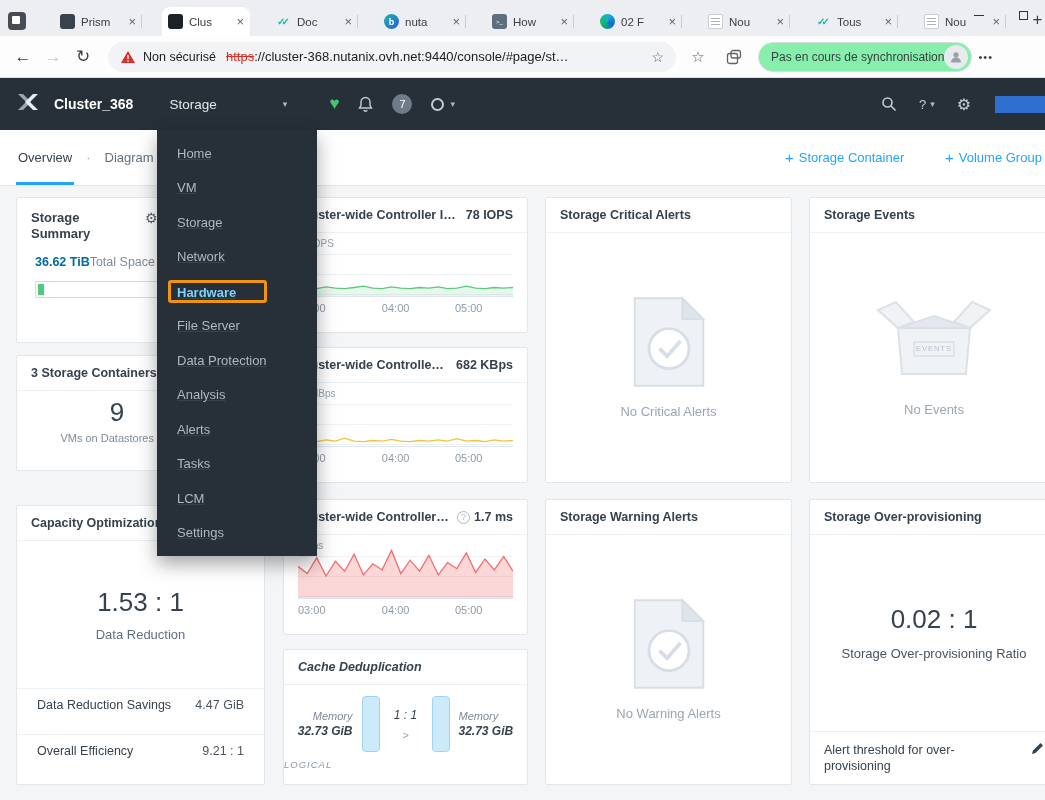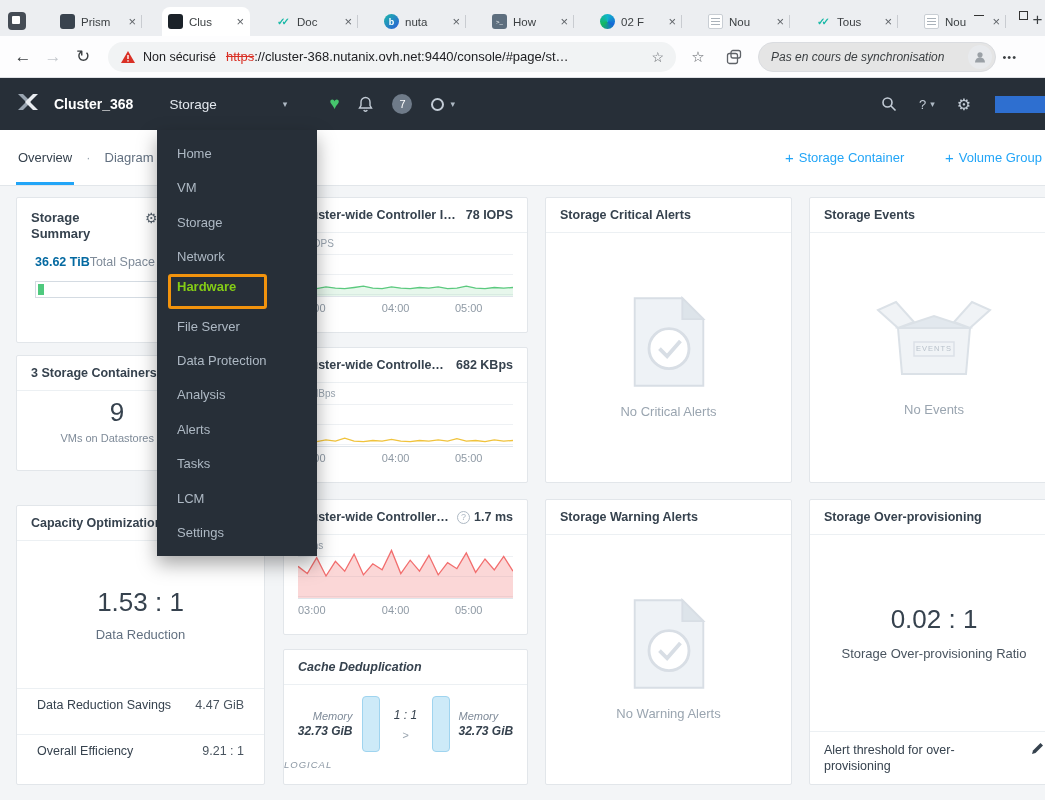--- a/index.html
+++ b/index.html
@@ -35,21 +35,21 @@
   
   .toolbar { position:absolute; top:36px; height:42px; left:0; right:0; background:#fdfdfe; border-bottom:1px solid #dfe1e5; display:flex; align-items:center; padding:0 8px; }
   .navbtn { width:30px; height:28px; display:flex; align-items:center; justify-content:center; font-size:17px; color:#3c4043; flex:none; }
   .navbtn.disabled { color:#c3c7cc; }
   .urlbar { width:568px; height:30px; background:#f1f3f4; border-radius:15px; display:flex; align-items:center; padding:0 12px; margin-left:10px; flex:none; }
   .sec-label { font-size:12.5px; color:#202124; margin:0 10px 0 7px; white-space:nowrap; }
   .url { font-size:13px; color:#202124; white-space:nowrap; overflow:hidden; flex:1; }
   .url .proto { color:#d93025; text-decoration:line-through; }
   .url-star { color:#5f6368; font-size:14px; margin-left:6px; }
   .tb-icon { width:28px; height:28px; display:flex; align-items:center; justify-content:center; color:#5f6368; font-size:15px; flex:none; margin-left:8px; }
-  .profile-pill { height:30px; border:1px solid #dadce0; border-radius:15px; background:#e5e5e5; display:flex; align-items:center; padding:0 3px 0 12px; gap:24px; font-size:12px; color:#3c4043; margin-left:10px; white-space:nowrap; flex:none;font-style:italic; }
+  .profile-pill { height:30px; border:1px solid #dadce0; border-radius:15px; background:#86efac; display:flex; align-items:center; padding:0 3px 0 12px; gap:0; font-size:12px; color:#3c4043; margin-left:10px; white-space:nowrap; flex:none; }
   .avatar { width:24px; height:24px; border-radius:50%; background:#e8eaed; display:flex; align-items:center; justify-content:center; }
   .dots { font-size:11px; letter-spacing:1px; color:#3c4043; margin-left:6px; flex:none; }
 
   
   .appheader { position:absolute; top:78px; height:52px; left:0; right:0; background:#272f38; display:flex; align-items:center; padding:0 16px; }
   .logo { margin-right:14px; flex:none; }
   .cluster-name { color:#fff; font-size:14px; font-weight:bold; margin-right:36px; white-space:nowrap; }
   .nav-dd { display:flex; align-items:center; width:118px; justify-content:space-between; color:#e3e8ee; font-size:13.5px; margin-right:42px; flex:none; }
   .caret { font-size:9px; color:#aeb9c4; }
   .hdr-icons { display:flex; align-items:center; gap:19px; }
@@ -133,23 +133,23 @@
   .box-wrap { position:relative; }
   .box-label { position:absolute; left:0; right:0; top:46px; text-align:center; font-size:7.5px; letter-spacing:1px; color:#b9c2cb; }
   .op-main { flex:1; display:flex; flex-direction:column; align-items:center; justify-content:center; }
   .op-ratio { font-size:26px; color:#36424e; }
   .op-label { font-size:13px; color:#49545f; margin-top:11px; }
   .op-foot { border-top:1px solid #ecf0f3; padding:10px 14px; display:flex; justify-content:space-between; font-size:12.5px; color:#36424e; }
   .op-foot .ft { width:170px; line-height:1.3; }
 
   
   .menu { position:absolute; left:157px; top:130px; width:160px; height:426px; background:#272f38; z-index:50;
-    box-shadow:0 8px 18px rgba(0,0,0,0.35); display:flex; flex-direction:column; padding:6px 0; }
+    box-shadow:0 8px 18px rgba(0,0,0,0.35); display:flex; flex-direction:column; padding:6px 0;text-decoration:underline; }
   .menu-item { flex:1; display:flex; align-items:center; padding-left:20px; font-size:13px; color:#aeb9c4; }
-  .menu-item.hl .mlabel { color:#84cc16; font-weight:bold; border:3px solid #f2930d; border-radius:3px; padding:2px 28px 12px 6px; margin-left:-9px; }
+  .menu-item.hl .mlabel { color:#7dd3fc; font-weight:bold; border:3px solid #f2930d; border-radius:3px; padding:2px 28px 0 6px; margin-left:-9px; }
 </style>
 </head>
 <body>
 
 <div class="tabstrip">
   <div class="ws-icon"></div>
   <div class="tab">
       <span class="fav fav-prism"></span>
       <span class="tlabel">Prism</span>
       <span class="tclose">×</span>

